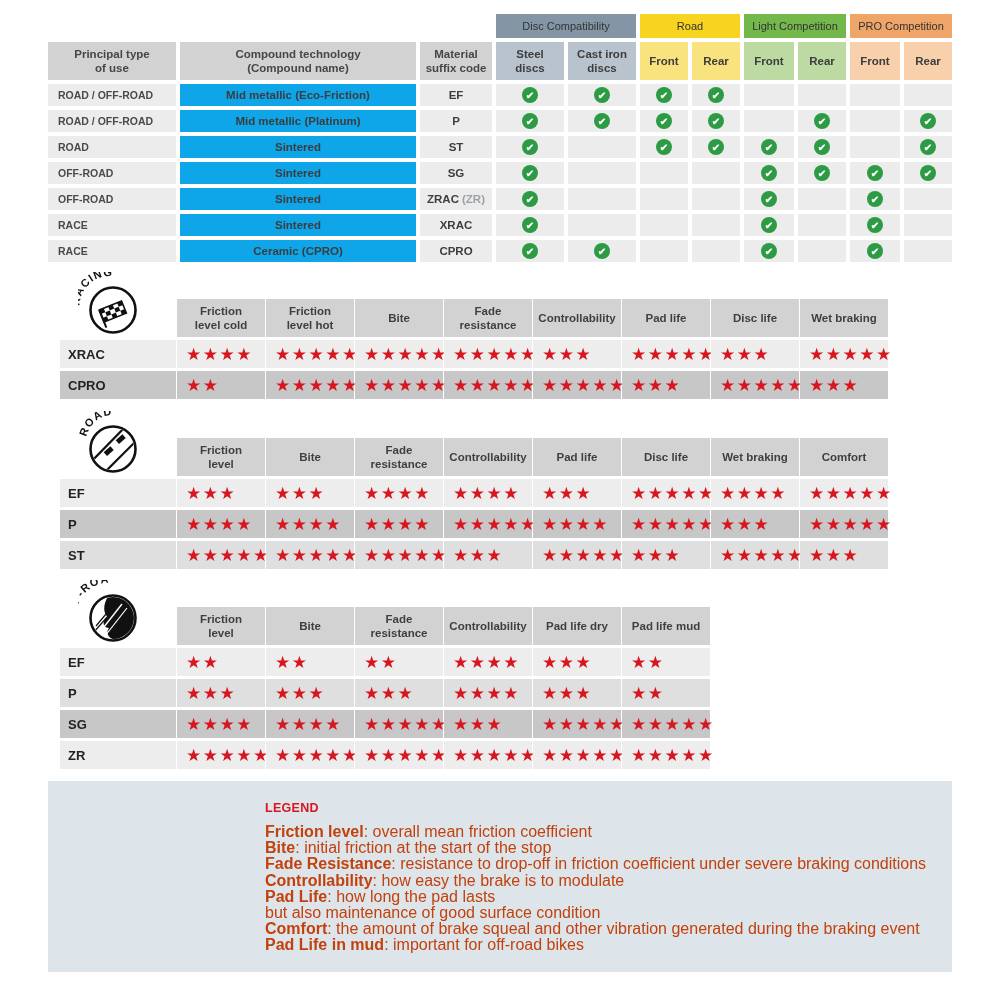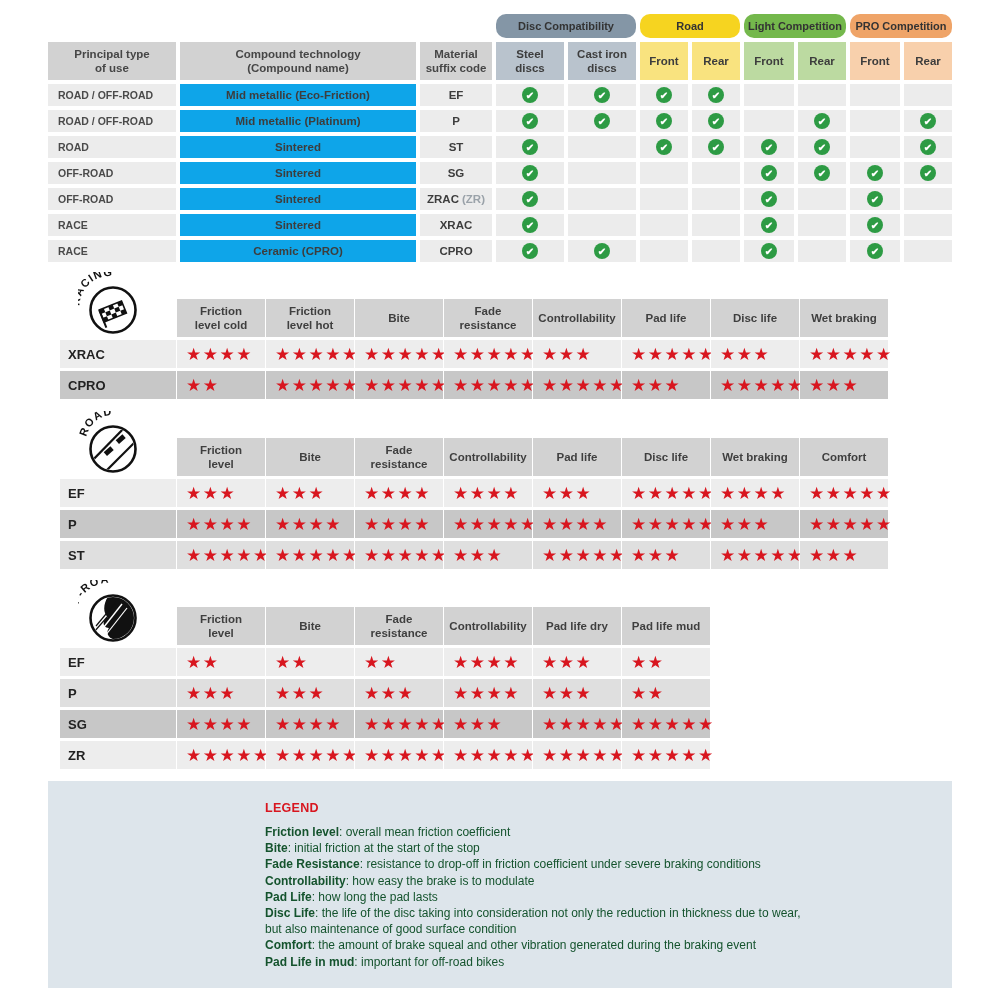--- a/index.html
+++ b/index.html
@@ -12,21 +12,21 @@
   
   .compat-grid{
     display:grid;
     grid-template-columns:128px 236px 72px 68px 68px 48px 48px 50px 48px 50px 48px;
     gap:4px;
     width:904px;
   }
   .cell{display:flex;align-items:center;justify-content:center;text-align:center;}
   .gh-empty{grid-column:span 3;}
   .group-h{
-    grid-column:span 2;height:24px;font-size:11px;font-weight:bold;color:#333;border-radius:10px;
+    grid-column:span 2;height:24px;font-size:11px;font-weight:normal;color:#333;
   }
   .slate{background:var(--slate);} .slate-sub{background:var(--slate-sub);}
   .yellow{background:var(--yellow);} .yellow-sub{background:var(--yellow-sub);}
   .green{background:var(--green);} .green-sub{background:var(--green-sub);}
   .orange{background:var(--orange);} .orange-sub{background:var(--orange-sub);}
   .colhead{
     background:#d2d2d2;height:38px;font-size:11.5px;font-weight:bold;color:#464646;
     white-space:pre-line;line-height:1.25;
   }
   .subhead{height:38px;font-size:11.5px;font-weight:bold;color:#3d3d3d;white-space:pre-line;line-height:1.25;}
@@ -62,21 +62,21 @@
   }
   .shade-light{background:#ededed;}
   .shade-mid{background:#dfdfdf;}
   .shade-dark{background:#c7c7c7;}
   
   .legend-box{
     width:904px;box-sizing:border-box;background:var(--legend-bg);
     margin-top:12px;padding:20px 20px 18px 217px;
   }
   .legend-title{color:var(--accent-red);font-weight:bold;font-size:12.5px;margin-bottom:9px;letter-spacing:.3px;}
-  .legend-line{font-size:12px;line-height:16.2px;color:#14532d;}
+  .legend-line{font-size:16px;line-height:16.2px;color:#c2410c;}
   .legend-line .term{font-weight:bold;}
   
   .arc-label{font-size:11px;font-weight:bold;letter-spacing:1.2px;fill:#111;}
 </style>
 </head>
 <body>
 
 <div class="compat-grid">
   <div class="gh-empty"></div>
   <div class="cell group-h slate">Disc Compatibility</div>
@@ -429,17 +429,16 @@
     </div>
 </section>
 
 <div class="legend-box">
   <div class="legend-title">LEGEND</div>
   <div class="legend-line"><span class="term">Friction level</span><span>: overall mean friction coefficient</span></div>
   <div class="legend-line"><span class="term">Bite</span><span>: initial friction at the start of the stop</span></div>
   <div class="legend-line"><span class="term">Fade Resistance</span><span>: resistance to drop-off in friction coefficient under severe braking conditions</span></div>
   <div class="legend-line"><span class="term">Controllability</span><span>: how easy the brake is to modulate</span></div>
   <div class="legend-line"><span class="term">Pad Life</span><span>: how long the pad lasts</span></div>
-  <div class="legend-line"><span class="term">Disc Life</span><span>: the life of the disc taking into consideration not only the reduction in thickness due to wear,</span></div>
   <div class="legend-line"><span class="term"></span><span>but also maintenance of good surface condition</span></div>
   <div class="legend-line"><span class="term">Comfort</span><span>: the amount of brake squeal and other vibration generated during the braking event</span></div>
   <div class="legend-line"><span class="term">Pad Life in mud</span><span>: important for off-road bikes</span></div>
 </div>
 
 </body></html>

